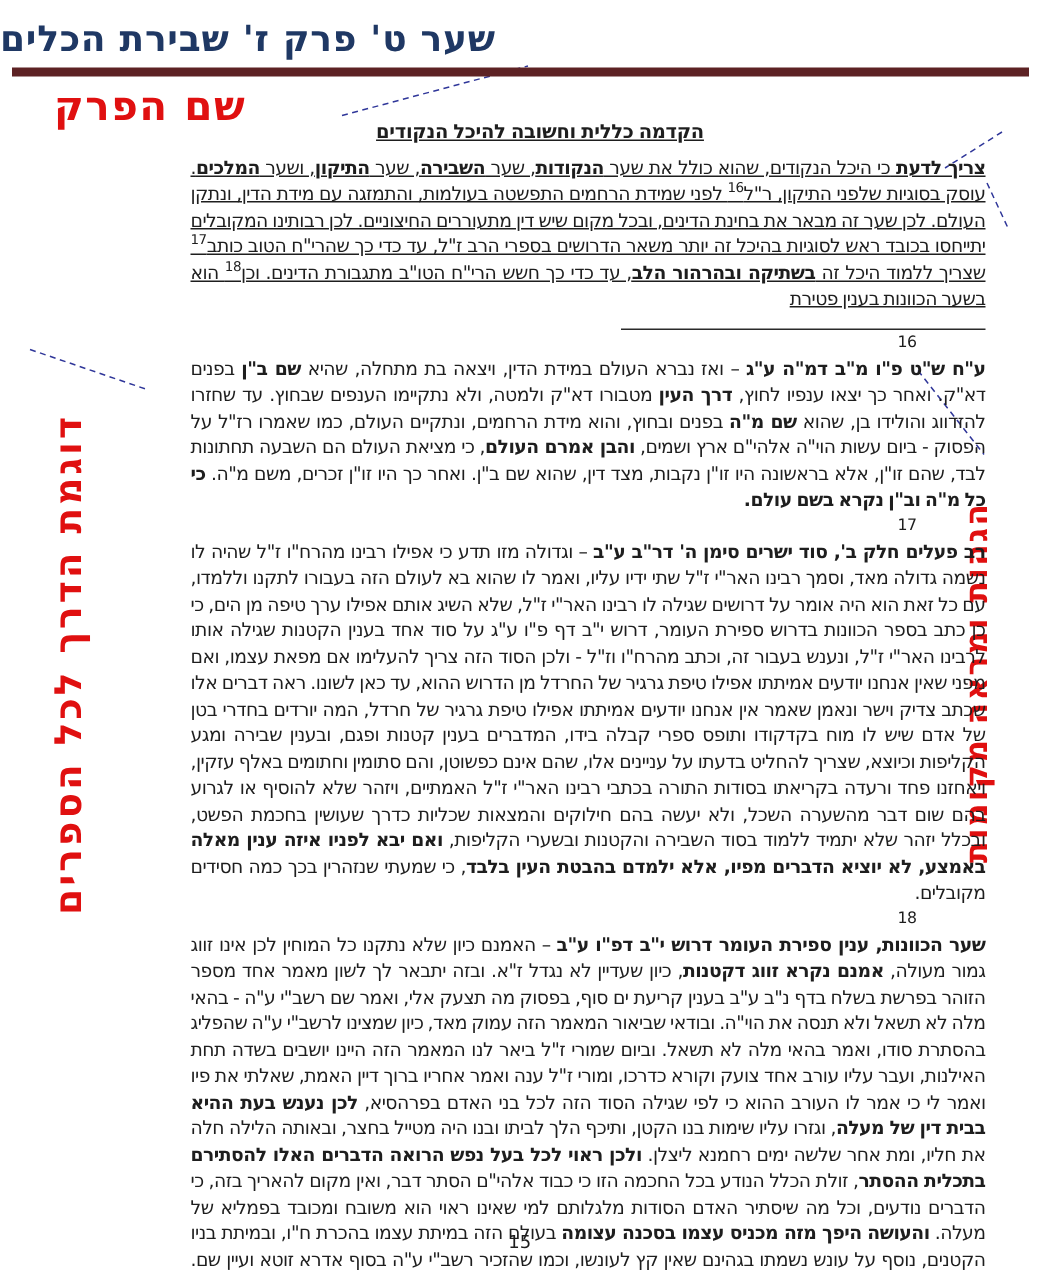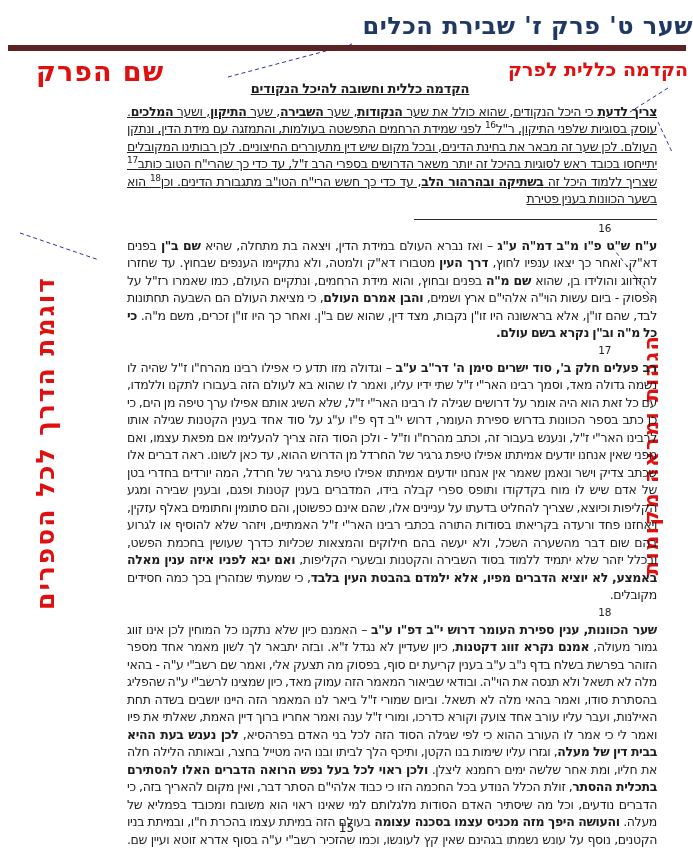--- a/index.html
+++ b/index.html
@@ -3,21 +3,21 @@
 <meta charset="utf-8">
 <style>
   html,body{margin:0;padding:0;background:#fff;}
   .page{
     position:relative;width:693px;height:849px;background:#ffffff;
     font-family:"DejaVu Sans",sans-serif;overflow:hidden;
     --c-title:#1f3864;--c-rule:#5d2224;--c-ann:#e01010;--c-line:#2f3699;--c-text:#1e1e1e;
   }
   .connectors{position:absolute;inset:0;width:693px;height:849px;pointer-events:none;}
   .title{
-    position:absolute;top:12px;left:0;width:100%;margin:0;text-align:right;
+    position:absolute;top:12px;left:0;width:100%;margin:0;text-align:left;
     font-size:24px;font-weight:bold;color:var(--c-title);letter-spacing:.5px;
   }
   .rule{position:absolute;top:45px;left:8px;right:7px;height:6px;background:var(--c-rule);}
   .ann{color:var(--c-ann);font-weight:bold;white-space:nowrap;}
   .ann-name{position:absolute;left:36px;top:56px;font-size:27px;letter-spacing:1px;}
   .ann-intro{position:absolute;right:5px;top:58px;font-size:19px;}
   .vert{text-align:center;transform:rotate(-90deg);transform-origin:center center;direction:rtl;}
   .vert-left{position:absolute;left:-154px;top:428px;width:400px;height:30px;font-size:25px;letter-spacing:2px;}
   .vert-right{position:absolute;left:503px;top:441px;width:300px;height:28px;font-size:21px;letter-spacing:1.5px;}
   .column{
@@ -48,21 +48,20 @@
     <line x1="612" y1="247" x2="656" y2="303" stroke="#2f3699" stroke-width="1" stroke-dasharray="4 3"></line>
     <line x1="20" y1="233" x2="99" y2="260" stroke="#2f3699" stroke-width="1" stroke-dasharray="4 3"></line>
   </svg>
 
   <h1 class="title">שער ט' פרק ז' שבירת הכלים</h1>
 
   <div class="rule"></div>
 
   <div class="ann ann-name">שם הפרק</div>
 
-  <div class="ann ann-intro">הקדמה כללית לפרק</div>
 
   <div class="ann vert vert-left">דוגמת הדרך לכל הספרים</div>
 
   <div class="ann vert vert-right">הגהות ומראה מקומות</div>
 
   <div class="column">
     <div class="subtitle">הקדמה כללית וחשובה להיכל הנקודים</div>
     <p class="body-par"><b>צריך לדעת </b><span> כי היכל הנקודים, שהוא כולל את שער </span><b>הנקודות</b><span>, שער </span><b>השבירה</b><span>, שער </span><b>התיקון</b><span>, ושער </span><b>המלכים</b><span>. עוסק בסוגיות שלפני התיקון, ר"ל</span><sup>16</sup><span> לפני שמידת הרחמים התפשטה בעולמות, והתמזגה עם מידת הדין, ונתקן העולם. לכן שער זה מבאר את בחינת הדינים, ובכל מקום שיש דין מתעוררים החיצוניים. לכן רבותינו המקובלים יתייחסו בכובד ראש לסוגיות בהיכל זה יותר משאר הדרושים בספרי הרב ז"ל, עד כדי כך שהרי"ח הטוב כותב</span><sup>17</sup><span> שצריך ללמוד היכל זה </span><b>בשתיקה ובהרהור הלב</b><span>, עד כדי כך חשש הרי"ח הטו"ב מתגבורת הדינים. וכן</span><sup>18</sup><span> הוא בשער הכוונות בענין פטירת</span></p>
     <div class="fn-sep"></div>
     <div id="footnotes">

